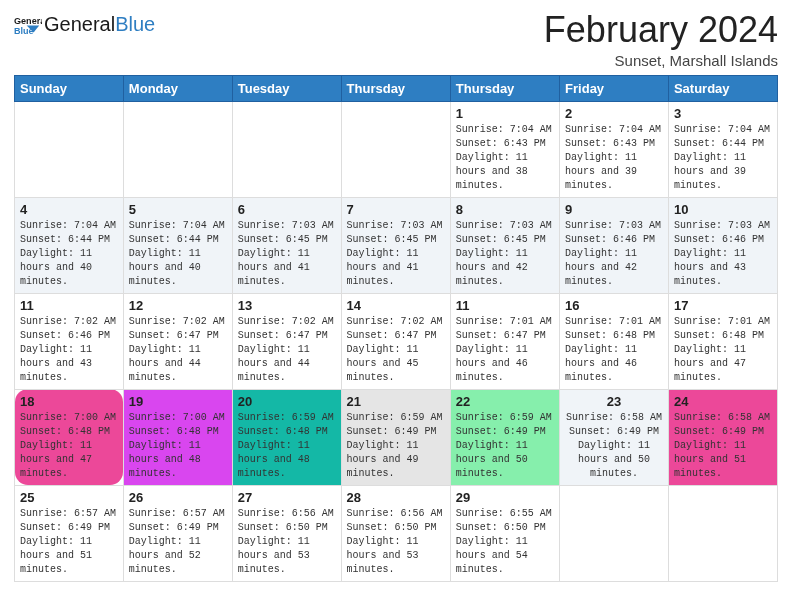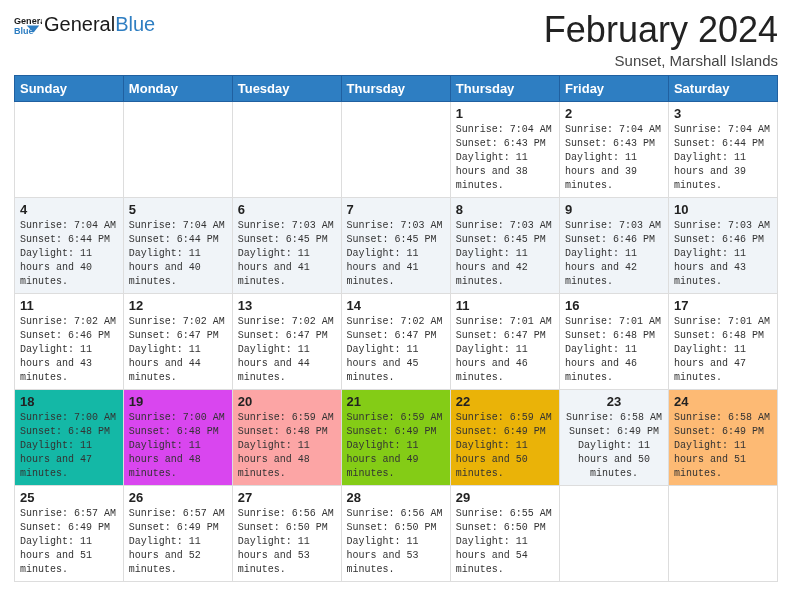--- a/index.html
+++ b/index.html
@@ -247,57 +247,57 @@
 Daylight: 11 hours and 46 minutes.</div>
           </td>
           <td>
             <span class="day-number">17</span>
             <div class="day-info" style="white-space: pre-line;">Sunrise: 7:01 AM
 Sunset: 6:48 PM
 Daylight: 11 hours and 47 minutes.</div>
           </td>
         </tr>
         <tr>
-          <td style="background: #14b8a6;">
+          <td style="background: #ec4899; border-radius: 13px;">
             <span class="day-number">18</span>
             <div class="day-info" style="white-space: pre-line;">Sunrise: 7:00 AM
 Sunset: 6:48 PM
 Daylight: 11 hours and 47 minutes.</div>
           </td>
           <td style="background: #d946ef;">
             <span class="day-number">19</span>
             <div class="day-info" style="white-space: pre-line;">Sunrise: 7:00 AM
 Sunset: 6:48 PM
 Daylight: 11 hours and 48 minutes.</div>
           </td>
-          <td style="background: #fca5a5;">
+          <td style="background: #14b8a6;">
             <span class="day-number">20</span>
             <div class="day-info" style="white-space: pre-line;">Sunrise: 6:59 AM
 Sunset: 6:48 PM
 Daylight: 11 hours and 48 minutes.</div>
           </td>
-          <td style="background: #84cc16; margin-top: 24px;">
+          <td style="background: #e5e5e5; margin-top: 24px;">
             <span class="day-number">21</span>
             <div class="day-info" style="white-space: pre-line;">Sunrise: 6:59 AM
 Sunset: 6:49 PM
 Daylight: 11 hours and 49 minutes.</div>
           </td>
-          <td style="background: #eab308; margin-top: 38px;">
+          <td style="background: #86efac; margin-top: 38px;">
             <span class="day-number">22</span>
             <div class="day-info" style="white-space: pre-line;">Sunrise: 6:59 AM
 Sunset: 6:49 PM
 Daylight: 11 hours and 50 minutes.</div>
           </td>
           <td style="background: rgb(240, 244, 248); text-align: center;">
             <span class="day-number">23</span>
             <div class="day-info" style="white-space: pre-line;">Sunrise: 6:58 AM
 Sunset: 6:49 PM
 Daylight: 11 hours and 50 minutes.</div>
           </td>
-          <td style="background: #fdba74;">
+          <td style="background: #ec4899;">
             <span class="day-number">24</span>
             <div class="day-info" style="white-space: pre-line;">Sunrise: 6:58 AM
 Sunset: 6:49 PM
 Daylight: 11 hours and 51 minutes.</div>
           </td>
         </tr>
         <tr>
           <td>
             <span class="day-number">25</span>
             <div class="day-info" style="white-space: pre-line;">Sunrise: 6:57 AM

